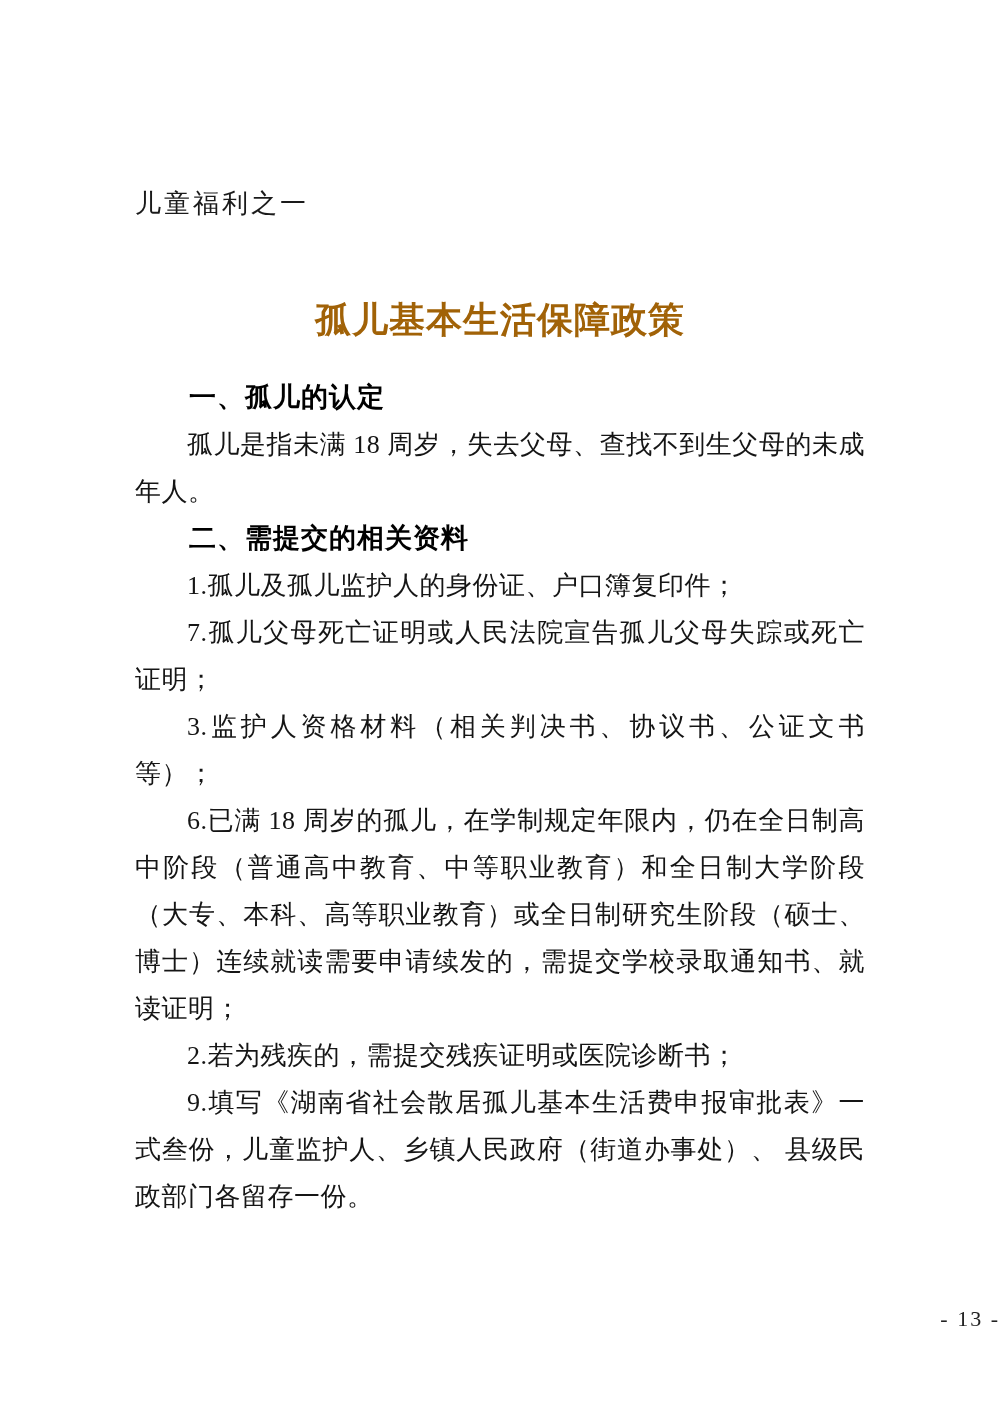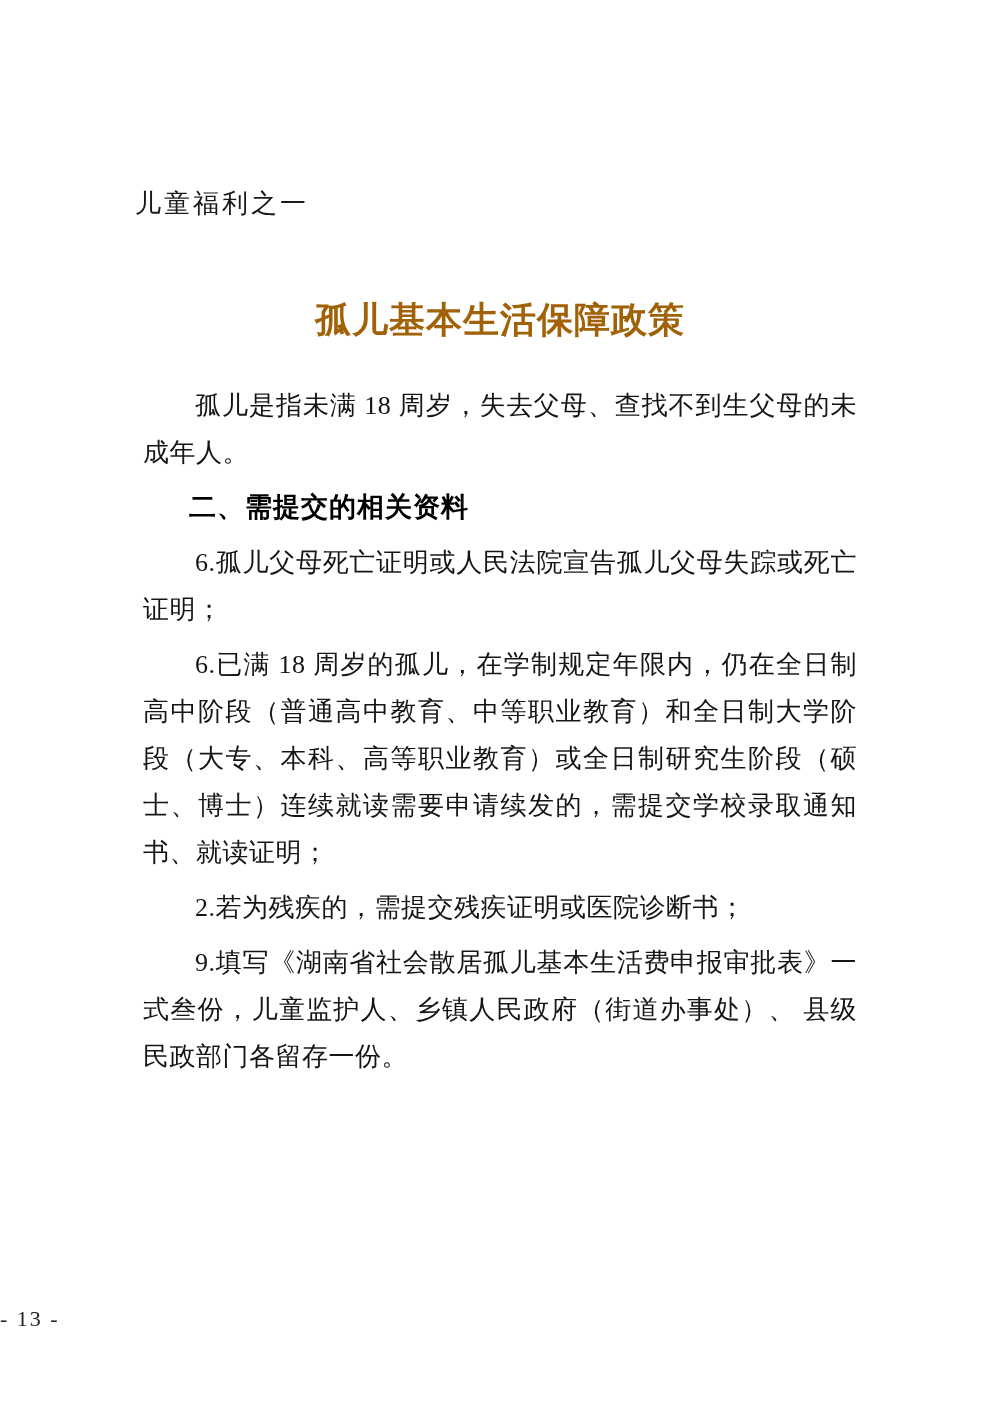--- a/index.html
+++ b/index.html
@@ -53,50 +53,53 @@
     font-family: "Liberation Sans", "DejaVu Sans", sans-serif;
     font-weight: 700;
     font-size: 27px;
     line-height: 47px;
     text-indent: 2em;
     text-align: left;
     color: #000000;
     letter-spacing: 1px;
   }
   .paragraph {
-    margin: 8px;
+    margin: 0;
     padding: 0;
     text-indent: 2em;
     letter-spacing: 0.5px;
   }
   .page-number {
     position: absolute;
     top: 1306px;
     left: 0;
     width: 1000px;
-    text-align: left;
+    text-align: right;
     font-family: "Liberation Serif", "DejaVu Serif", serif;
     font-size: 22px;
     letter-spacing: 2px;
     color: #222222;
   }
 </style>
 </head>
 <body>
 
 <div class="page">
 
   <div class="doc-label">儿童福利之一</div>
 
   <h1 class="doc-title">孤儿基本生活保障政策</h1>
 
   <div class="document-body">
+      <div class="section-heading">一、孤儿的认定</div>
       <p class="paragraph">孤儿是指未满 18 周岁，失去父母、查找不到生父母的未成年人。</p>
       <div class="section-heading">二、需提交的相关资料</div>
-      <p class="paragraph">6.孤儿父母死亡证明或人民法院宣告孤儿父母失踪或死亡证明；</p>
+      <p class="paragraph">1.孤儿及孤儿监护人的身份证、户口簿复印件；</p>
+      <p class="paragraph">7.孤儿父母死亡证明或人民法院宣告孤儿父母失踪或死亡证明；</p>
+      <p class="paragraph">3.监护人资格材料（相关判决书、协议书、公证文书等）；</p>
       <p class="paragraph">6.已满 18 周岁的孤儿，在学制规定年限内，仍在全日制高中阶段（普通高中教育、中等职业教育）和全日制大学阶段（大专、本科、高等职业教育）或全日制研究生阶段（硕士、博士）连续就读需要申请续发的，需提交学校录取通知书、就读证明；</p>
       <p class="paragraph">2.若为残疾的，需提交残疾证明或医院诊断书；</p>
       <p class="paragraph">9.填写《湖南省社会散居孤儿基本生活费申报审批表》一式叁份，儿童监护人、乡镇人民政府（街道办事处）、 县级民政部门各留存一份。</p>
     </div>
 
   <div class="page-number">- 13 -</div>
 
 </div>
 
 </body></html>

